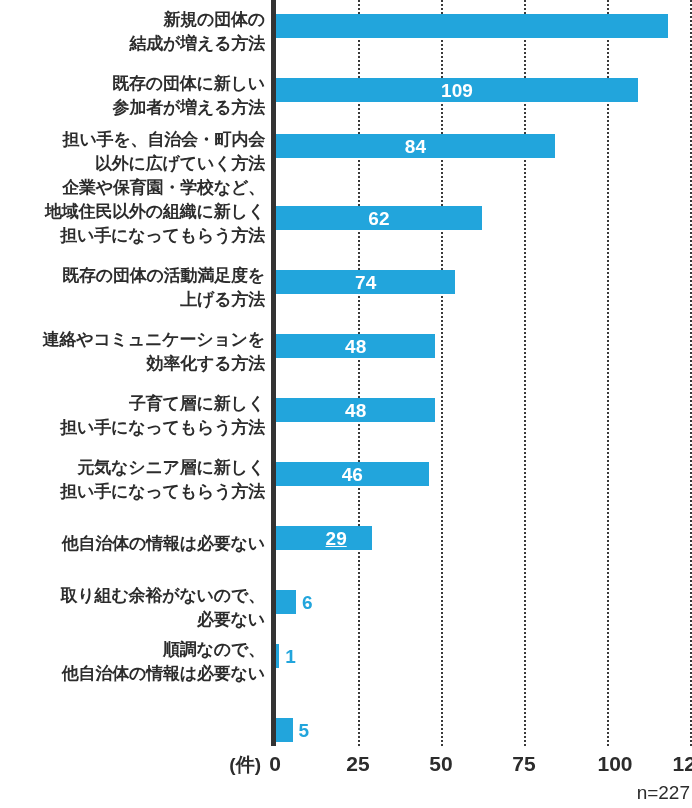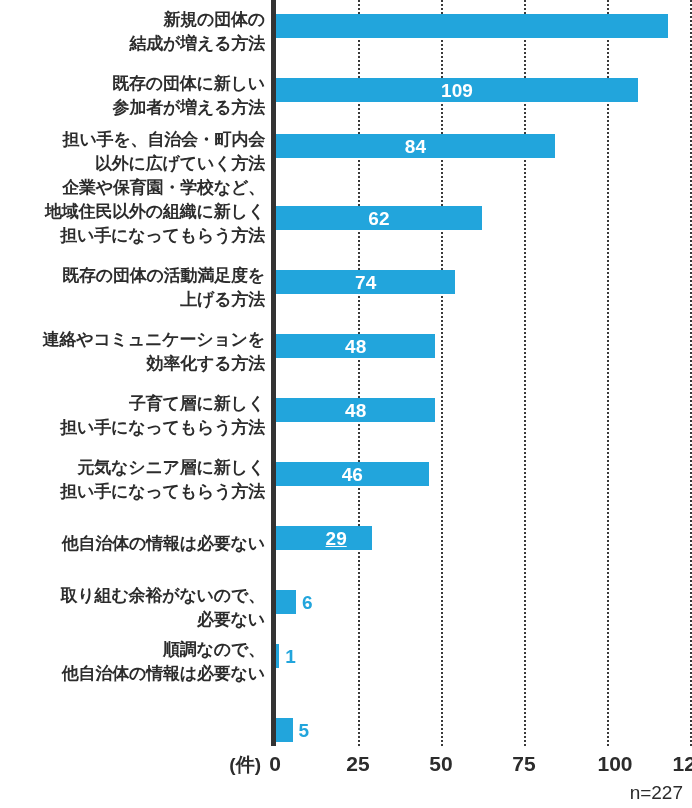--- a/index.html
+++ b/index.html
@@ -131,21 +131,21 @@
     right: 431px;
     top: 6px;
     font-size: 19px;
     font-weight: bold;
     color: #2c2c2c;
     white-space: nowrap;
   }
 
   .n-note {
     position: absolute;
-    right: 9px;
+    right: 2px;
     top: 782px;
     font-size: 19px;
     color: #2c2c2c;
     white-space: nowrap;
   }
 </style>
 </head>
 <body>
 
 <div id="chart-root">

